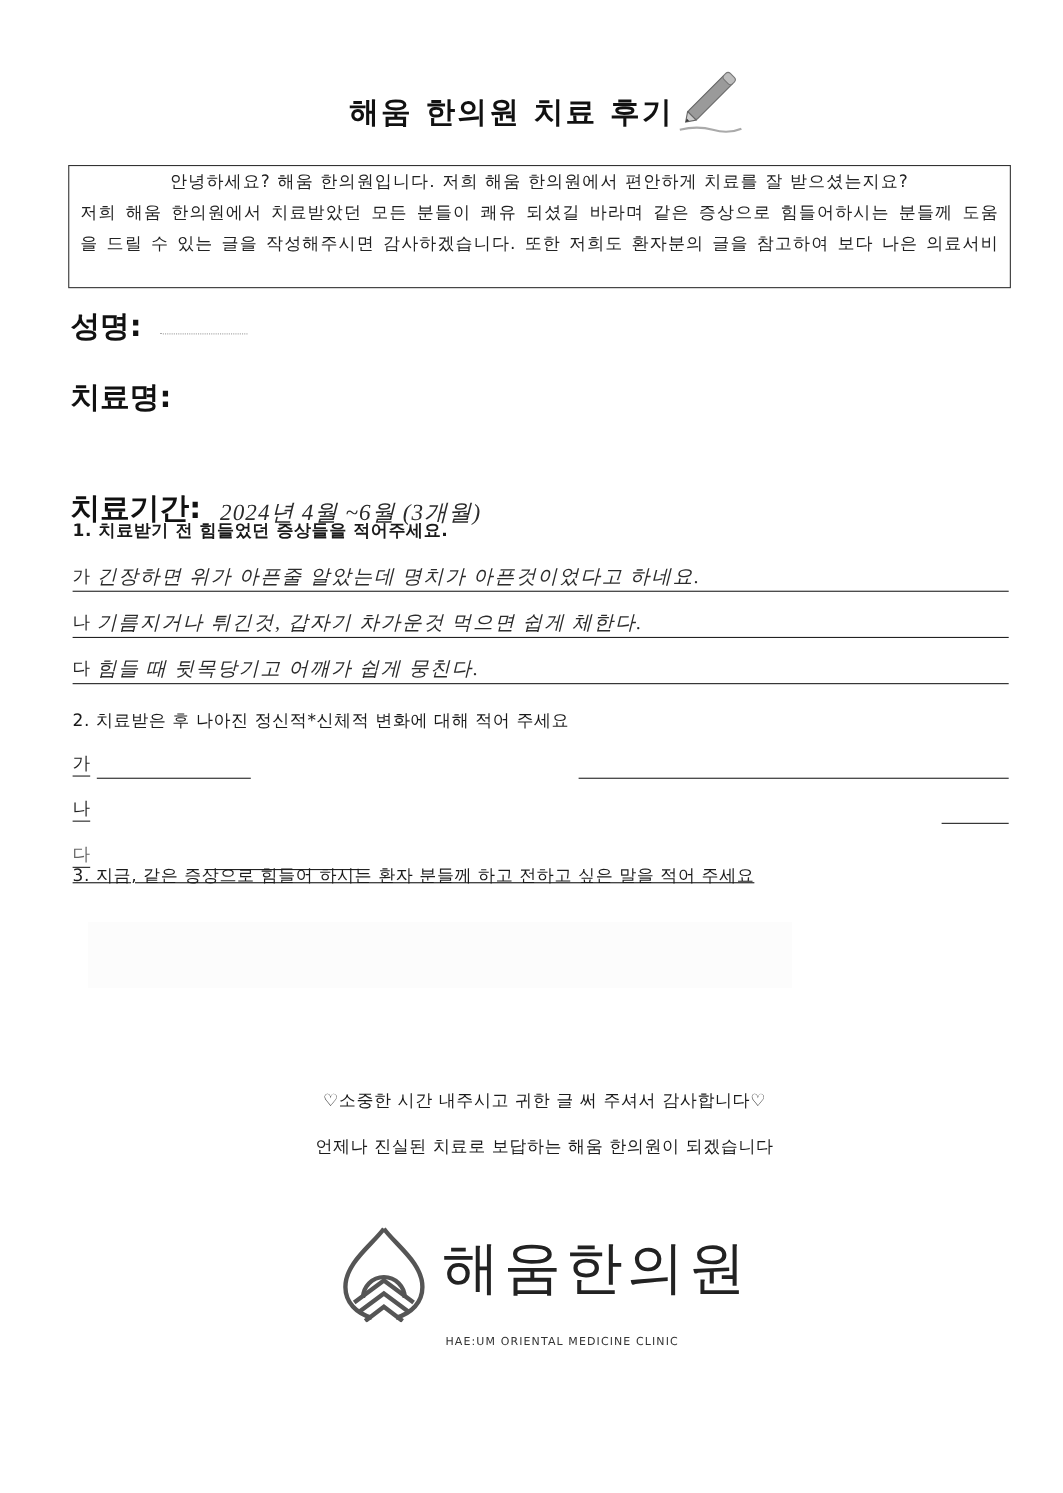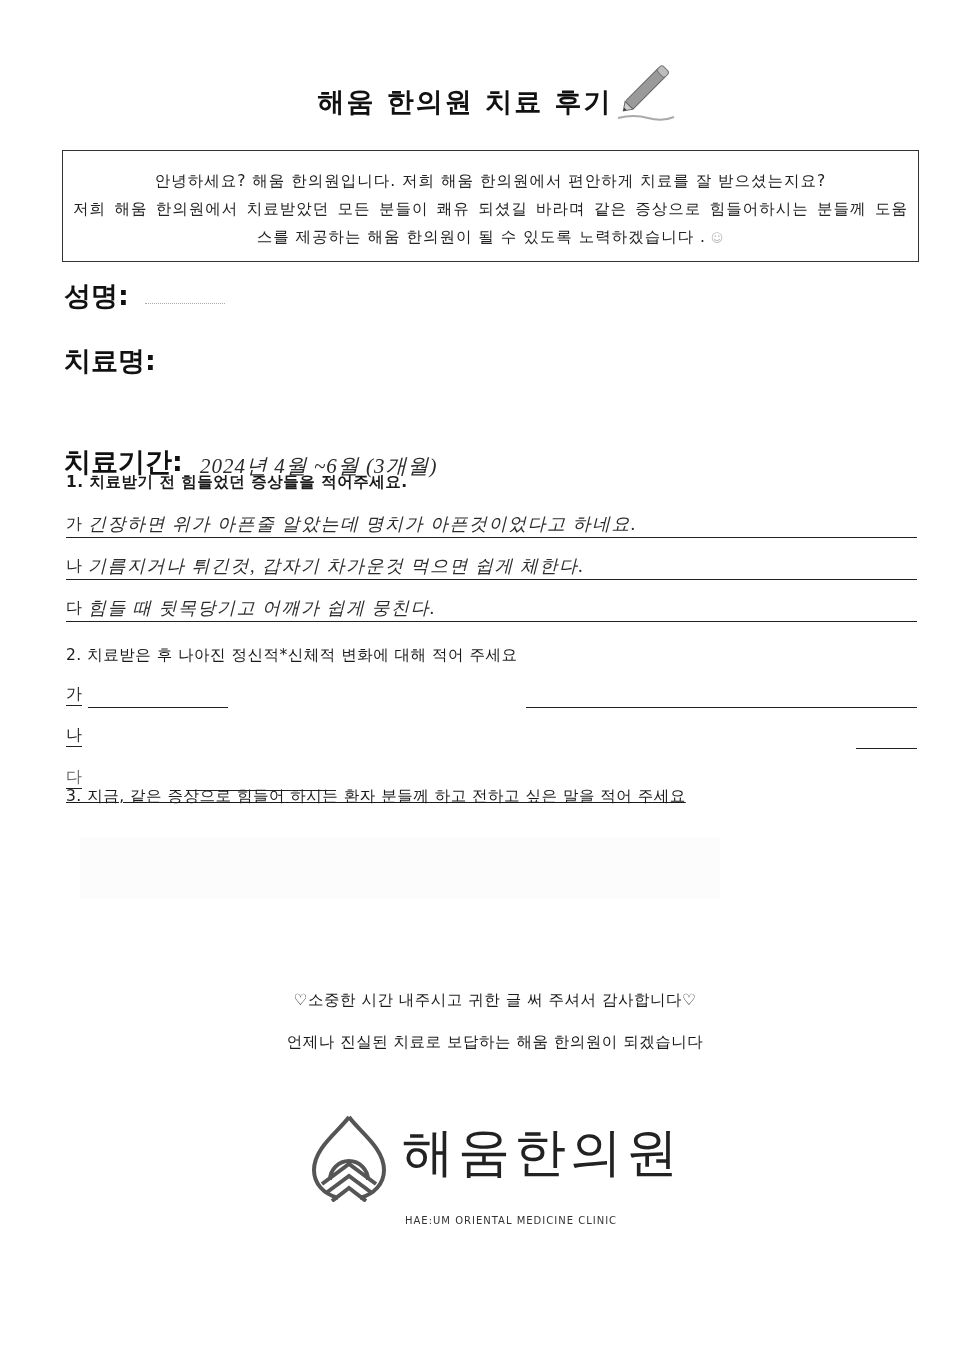--- a/index.html
+++ b/index.html
@@ -11,21 +11,21 @@
   .abs { position: absolute; }
   .title {
     left: 0; width: 930px; top: 84px; text-align: center;
     font-size: 27px; font-weight: bold; letter-spacing: 2px; color: #111;
   }
   .pencil { left: 614px; top: 54px; width: 66px; height: 68px; }
   .intro-box {
     left: 62px; top: 150px; width: 857px; height: 112px;
     border: 1.5px solid #333; box-sizing: border-box;
     font-size: 15.5px; line-height: 28px; color: #222; text-align: center;
-    padding-top: 16px;
+    padding-top: 0px;
   }
   .intro-box .line { display: block; white-space: nowrap; letter-spacing: 1px; }
   .intro-box .line.justify { text-align: justify; text-align-last: justify; padding: 0 10px; }
   .field-label {
     left: 64px; font-size: 27px; font-weight: bold; color: #111;
   }
   .handwriting {
     font-family: Liberation Serif, serif;
     font-style: italic; color: #2b2b2b; font-weight: normal; margin-top: 36px;
   }
@@ -73,21 +73,21 @@
     <rect x="52" y="28" width="8" height="11" rx="3" fill="#bdbdbd" stroke="#777" stroke-width="1"></rect>
     <polygon points="8,28 0,33.5 8,39" fill="#ccc" stroke="#666" stroke-width="1"></polygon>
     <polygon points="0,33.5 3,32 3,35" fill="#333"></polygon>
   </g>
   <path d="M4 64 Q20 60 34 64 T60 63" stroke="#aaa" stroke-width="2" fill="none"></path>
 </svg>
 
 <div class="abs intro-box">
   <span class="line">안녕하세요? 해움 한의원입니다. 저희 해움 한의원에서 편안하게 치료를 잘 받으셨는지요?</span>
   <span class="line justify">저희 해움 한의원에서 치료받았던 모든 분들이 쾌유 되셨길 바라며 같은 증상으로 힘들어하시는 분들께 도움</span>
-  <span class="line"><span>스를 제공하는 해움 한의원이 될 수 있도록 노력하겠습니다 .</span><span style="color:#bbb;font-size:12px;"> ☺</span></span>
+  <span class="line justify">을 드릴 수 있는 글을 작성해주시면 감사하겠습니다. 또한 저희도 환자분의 글을 참고하여 보다 나은 의료서비</span>
 </div>
 
 <div class="abs field-label" style="top:278px;">성명:</div>
 <div class="abs redacted-name"></div>
 
 <div class="abs field-label" style="top:343px;">치료명:</div>
 
 <div class="abs field-label" style="top:411px;margin-top:33px;">치료기간:</div>
 <div class="abs handwriting period-value">2024년 4월 ~6월 (3개월)</div>
 

